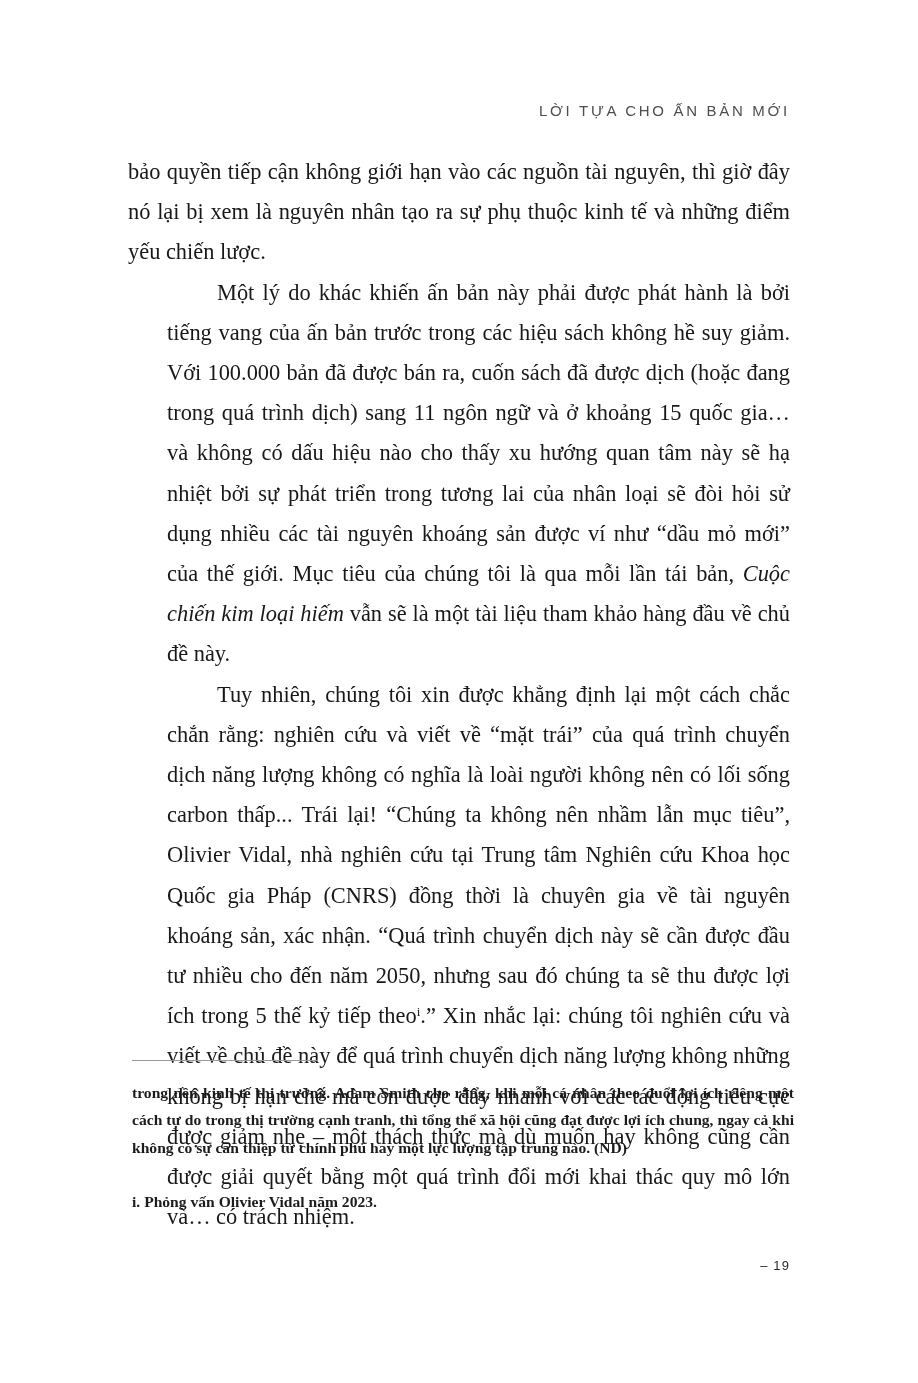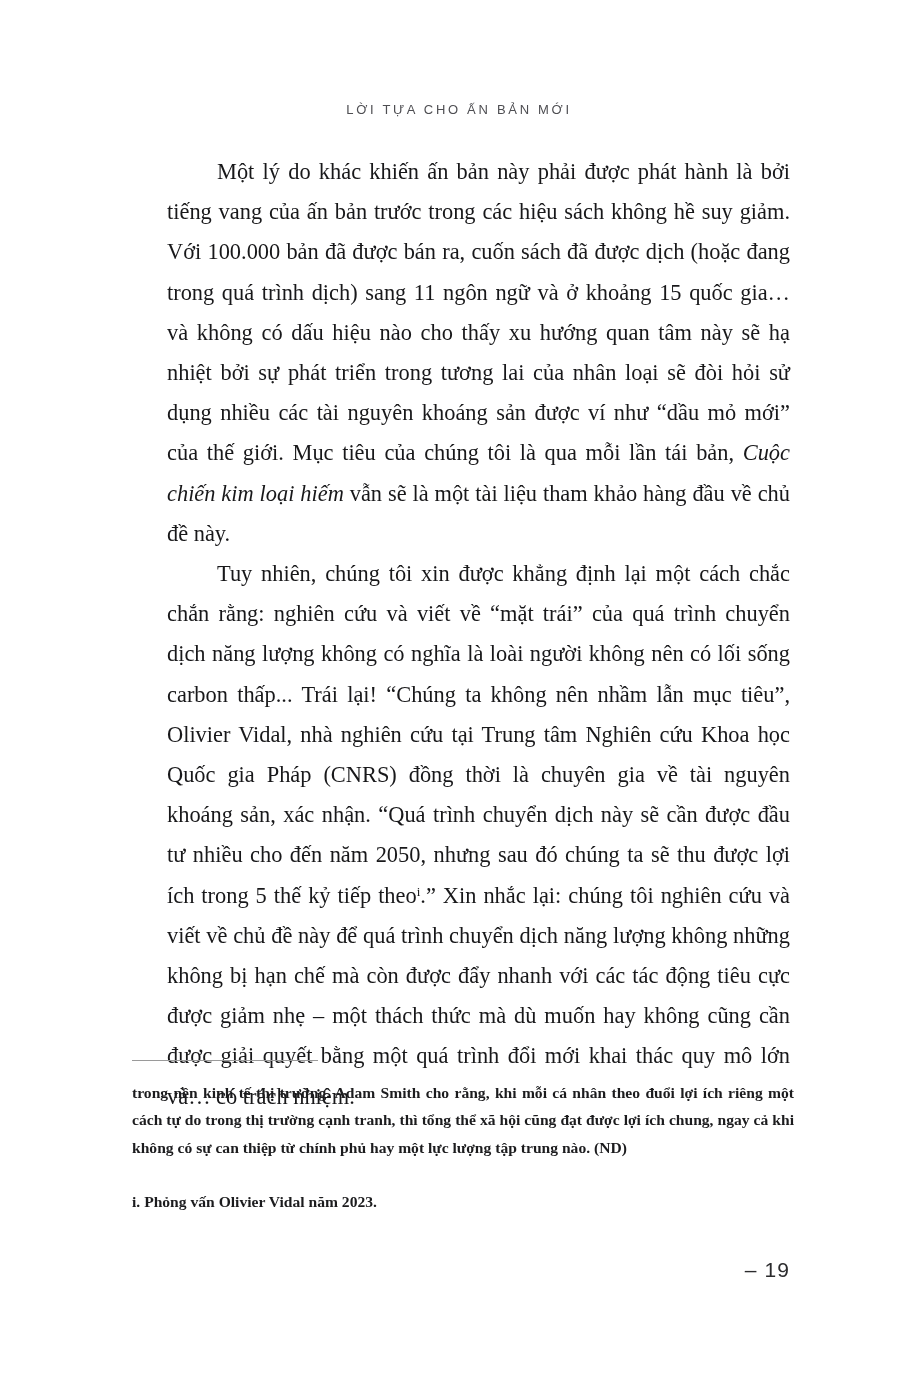--- a/index.html
+++ b/index.html
@@ -19,23 +19,23 @@
     color: #1a1a1a;
     box-sizing: border-box;
   }
 
   
   .running-head {
     position: absolute;
     top: 102px;
     left: 128px;
     width: 662px;
-    text-align: center;
+    text-align: right;
     font-family: "Liberation Sans", "DejaVu Sans", sans-serif;
-    font-size: 13px;
+    font-size: 15px;
     font-weight: 500;
     letter-spacing: 2.7px;
     color: #4e4e52;
     text-transform: uppercase;
     white-space: nowrap;
   }
 
   
   .body-col {
     position: absolute;
@@ -102,35 +102,36 @@
   }
 
   
   .folio {
     position: absolute;
     top: 1258px;
     left: 128px;
     width: 662px;
     text-align: right;
     font-family: "Liberation Sans", "DejaVu Sans", sans-serif;
-    font-size: 21px;
+    font-size: 13px;
     letter-spacing: 1.1px;
     color: #2b2b2d;
     white-space: nowrap;
   }
 </style>
 </head>
 <body>
 
 <div class="page">
 
   <div class="running-head">LỜI TỰA CHO ẤN BẢN MỚI</div>
 
   <div class="body-col">
 
+    <p class="para">bảo quyền tiếp cận không giới hạn vào các nguồn tài nguyên, thì giờ đây nó lại bị xem là nguyên nhân tạo ra sự phụ thuộc kinh tế và những điểm yếu chiến lược.</p>
 
     <p class="para indent"><span>Một lý do khác khiến ấn bản này phải được phát hành là bởi tiếng vang của ấn bản trước trong các hiệu sách không hề suy giảm. Với 100.000 bản đã được bán ra, cuốn sách đã được dịch (hoặc đang trong quá trình dịch) sang 11 ngôn ngữ và ở khoảng 15 quốc gia… và không có dấu hiệu nào cho thấy xu hướng quan tâm này sẽ hạ nhiệt bởi sự phát triển trong tương lai của nhân loại sẽ đòi hỏi sử dụng nhiều các tài nguyên khoáng sản được ví như “dầu mỏ mới” của thế giới. Mục tiêu của chúng tôi là qua mỗi lần tái bản, </span><span class="it">Cuộc chiến kim loại hiếm</span><span> vẫn sẽ là một tài liệu tham khảo hàng đầu về chủ đề này.</span></p>
 
     <p class="para indent"><span>Tuy nhiên, chúng tôi xin được khẳng định lại một cách chắc chắn rằng: nghiên cứu và viết về “mặt trái” của quá trình chuyển dịch năng lượng không có nghĩa là loài người không nên có lối sống carbon thấp... Trái lại! “Chúng ta không nên nhầm lẫn mục tiêu”, Olivier Vidal, nhà nghiên cứu tại Trung tâm Nghiên cứu Khoa học Quốc gia Pháp (CNRS) đồng thời là chuyên gia về tài nguyên khoáng sản, xác nhận. “Quá trình chuyển dịch này sẽ cần được đầu tư nhiều cho đến năm 2050, nhưng sau đó chúng ta sẽ thu được lợi ích trong 5 thế kỷ tiếp theo</span><sup class="fn-ref">i</sup><span>.” Xin nhắc lại: chúng tôi nghiên cứu và viết về chủ đề này để quá trình chuyển dịch năng lượng không những không bị hạn chế mà còn được đẩy nhanh với các tác động tiêu cực được giảm nhẹ – một thách thức mà dù muốn hay không cũng cần được giải quyết bằng một quá trình đổi mới khai thác quy mô lớn và… có trách nhiệm.</span></p>
 
   </div>
 
   <div class="footnotes">
     <hr class="fn-rule">
     <p class="fn">trong nền kinh tế thị trường. Adam Smith cho rằng, khi mỗi cá nhân theo đuổi lợi ích riêng một cách tự do trong thị trường cạnh tranh, thì tổng thể xã hội cũng đạt được lợi ích chung, ngay cả khi không có sự can thiệp từ chính phủ hay một lực lượng tập trung nào. (ND)</p>

